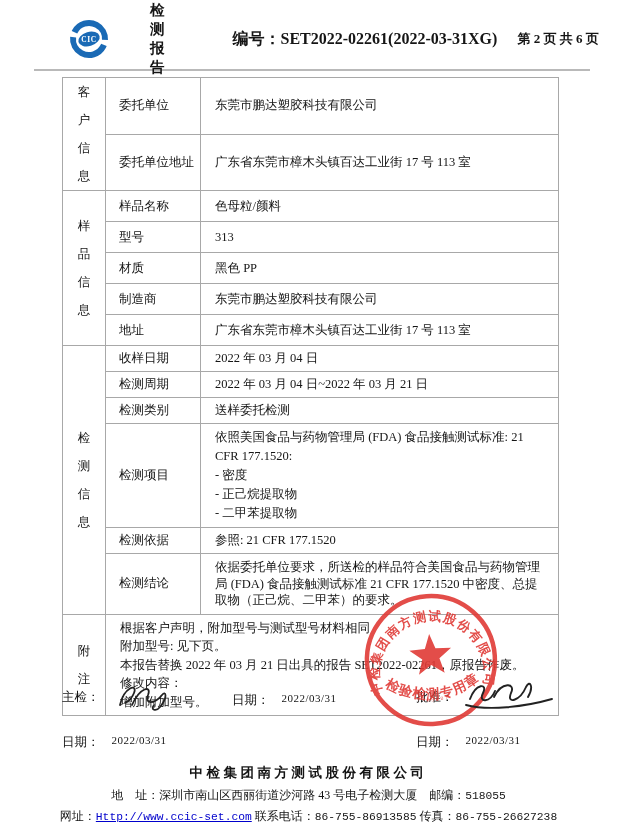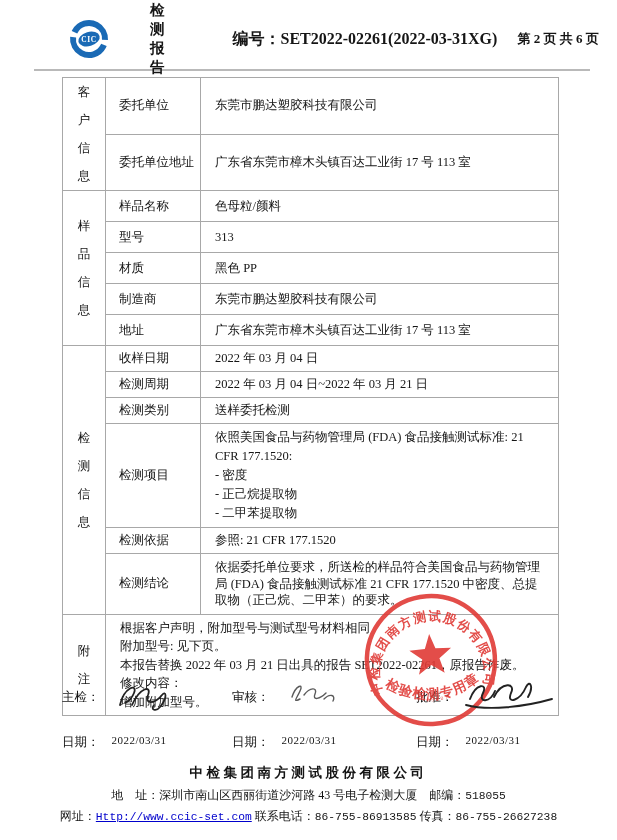--- a/index.html
+++ b/index.html
@@ -201,26 +201,20 @@
         <svg class="sig-svg" width="78" height="40" viewBox="0 0 78 40">
           <path d="M12,28 C16,10 30,6 26,16 C22,26 12,28 20,24 M24,28 C32,10 44,8 40,18 C36,27 46,28 54,18 C58,13 60,20 52,30 C48,35 42,33 46,28" fill="none" stroke="#222" stroke-width="1.8" stroke-linecap="round"></path>
         </svg>
       </div>
       <div class="date-row">
         <span class="sig-label">日期：</span>
         <span class="date-val">2022/03/31</span>
       </div>
     </div>
     <div class="sig-col">
-      <div class="sig-row">
-        <span class="sig-label">审核：</span>
-        <svg class="sig-svg" width="70" height="40" viewBox="0 0 70 40">
-          <path d="M14,20 C18,8 26,6 22,14 C19,21 14,26 22,22 M26,18 C32,10 40,10 37,17 C34,24 42,22 48,16 M46,22 C52,16 58,18 55,24" fill="none" stroke="#5a5a5a" stroke-width="1.4" stroke-linecap="round"></path>
-        </svg>
-      </div>
       <div class="date-row">
         <span class="sig-label">日期：</span>
         <span class="date-val">2022/03/31</span>
       </div>
     </div>
     <div class="sig-col col3">
       <div class="sig-row">
         <span class="sig-label">批准：</span>
         <svg class="sig-svg" width="96" height="44" viewBox="0 0 96 44">
           <path d="M8,24 C14,8 26,8 21,18 C16,28 28,28 33,16 M32,22 C40,6 54,8 49,18 C44,30 58,26 64,12 C68,4 72,12 66,22 M4,30 C26,36 62,32 90,24" fill="none" stroke="#222" stroke-width="1.9" stroke-linecap="round"></path>

